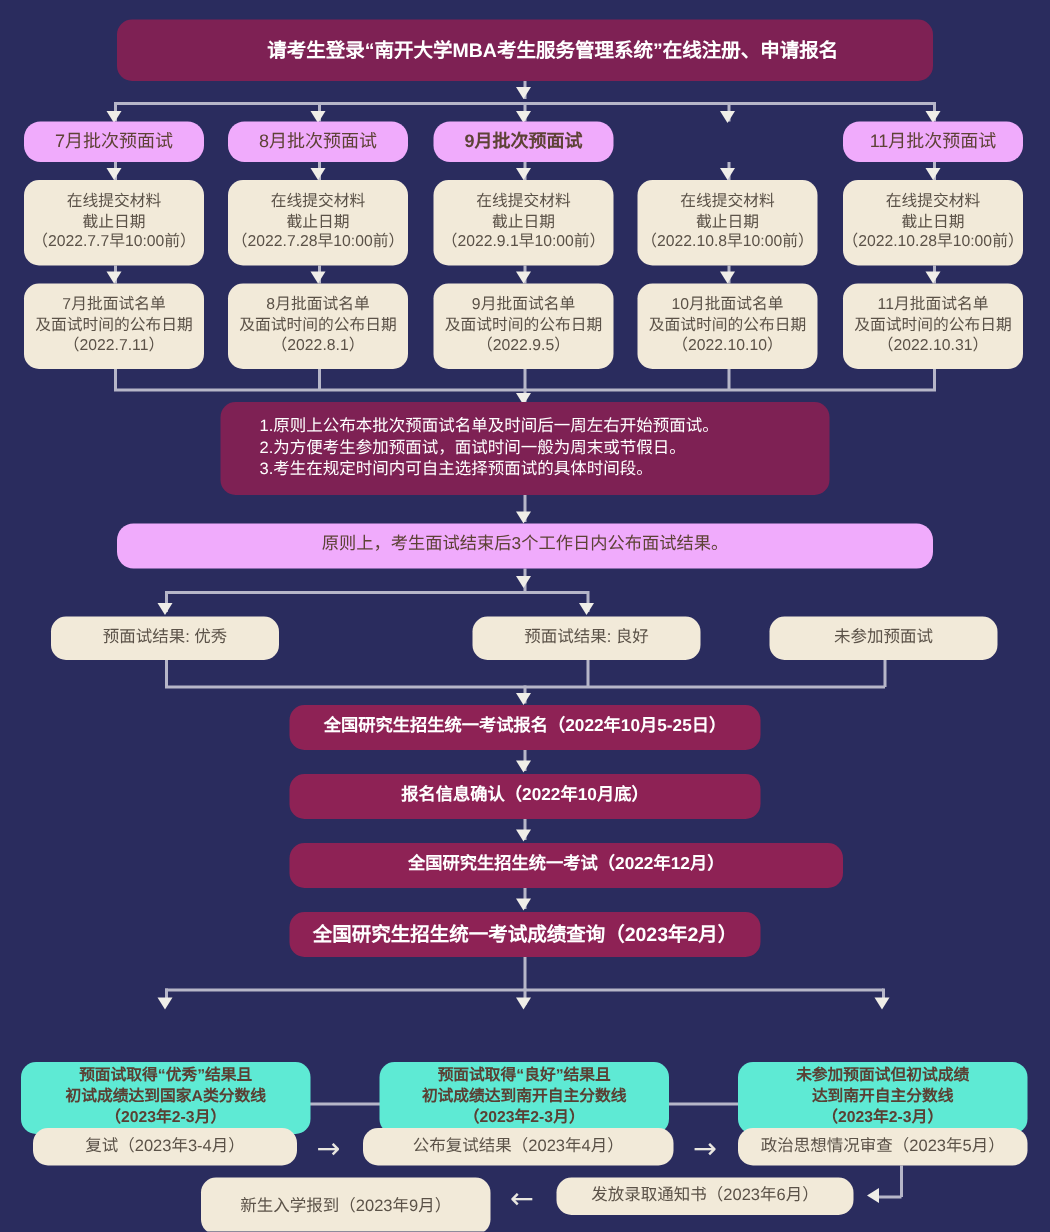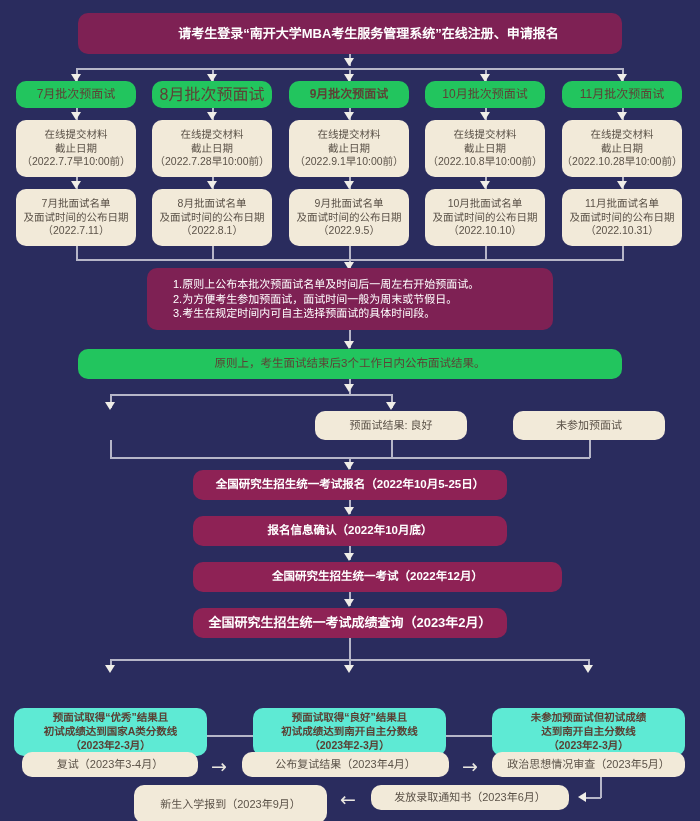--- a/index.html
+++ b/index.html
@@ -21,21 +21,21 @@
     align-items:center;justify-content:center;
     text-align:center;
     border-radius:10px;
     line-height:1.32;
     z-index:3;
   }
   .box .ln{display:block;white-space:nowrap;}
 
   .maroon{background:#7e2154;color:#ffffff;font-weight:bold;}
   .crimson{background:#8e2255;color:#ffffff;font-weight:bold;}
-  .peach{background:#22c55e;color:#5d4236;}
+  .peach{background:#f0abfc;color:#5d4236;border-radius:11px;}
   .peach-b{background:#5eead4;color:#5a4034;font-weight:bold;margin-top:36px;}
   .cream{background:#f2ead9;color:#5b5248;}
 
   
   .ln-v, .ln-h{position:absolute;background:#b6b6c8;z-index:1;}
   .ln-v{width:1.5px;}
   .ln-h{height:1.5px;}
 
   .arrow-d{
     position:absolute;width:0;height:0;z-index:2;
@@ -74,28 +74,25 @@
   <div class="ln-v" style="left:622px;top:68px;height:13px;"></div>
   <div class="arrow-d" style="left:71px;top:74px;"></div>
   <div class="arrow-d" style="left:207px;top:74px;"></div>
   <div class="arrow-d" style="left:344px;top:74px;"></div>
   <div class="arrow-d" style="left:480px;top:74px;"></div>
   <div class="arrow-d" style="left:617px;top:74px;"></div>
 
   <div class="box peach" style="left:16px;top:81px;width:120px;height:27px;font-size:12px;">
     <span class="ln">7月批次预面试</span>
   </div>
-  <div class="box peach" style="left:152px;top:81px;width:120px;height:27px;font-size:16px;">
+  <div class="box peach" style="left:152px;top:81px;width:120px;height:27px;font-size:12px;">
     <span class="ln">8月批次预面试</span>
   </div>
   <div class="box peach" style="left:289px;top:81px;width:120px;height:27px;font-size:12px;font-weight:bold;">
     <span class="ln">9月批次预面试</span>
-  </div>
-  <div class="box peach" style="left:425px;top:81px;width:120px;height:27px;font-size:12px;">
-    <span class="ln">10月批次预面试</span>
   </div>
   <div class="box peach" style="left:562px;top:81px;width:120px;height:27px;font-size:12px;">
     <span class="ln">11月批次预面试</span>
   </div>
 
   <div class="ln-v" style="left:76px;top:108px;height:12px;"></div>
   <div class="ln-v" style="left:212px;top:108px;height:12px;"></div>
   <div class="ln-v" style="left:349px;top:108px;height:12px;"></div>
   <div class="ln-v" style="left:485px;top:108px;height:12px;"></div>
   <div class="ln-v" style="left:622px;top:108px;height:12px;"></div>
@@ -191,20 +188,23 @@
   </div>
 
   <div class="ln-v" style="left:349px;top:379px;height:15px;"></div>
   <div class="arrow-d" style="left:344px;top:384px;"></div>
   <div class="ln-h" style="left:110px;top:394px;width:282px;"></div>
   <div class="ln-v" style="left:110px;top:394px;height:14px;"></div>
   <div class="ln-v" style="left:391px;top:394px;height:14px;"></div>
   <div class="arrow-d" style="left:105px;top:402px;"></div>
   <div class="arrow-d" style="left:386px;top:402px;"></div>
 
+  <div class="box cream" style="left:34px;top:411px;width:152px;height:29px;font-size:11px;">
+    <span class="ln">预面试结果: 优秀</span>
+  </div>
   <div class="box cream" style="left:513px;top:411px;width:152px;height:29px;font-size:11px;">
     <span class="ln">未参加预面试</span>
   </div>
   <div class="box cream" style="left:315px;top:411px;width:152px;height:29px;font-size:11px;">
     <span class="ln">预面试结果: 良好</span>
   </div>
 
   <div class="ln-v" style="left:110px;top:440px;height:18px;"></div>
   <div class="ln-v" style="left:391px;top:440px;height:18px;"></div>
   <div class="ln-v" style="left:589px;top:440px;height:18px;"></div>

